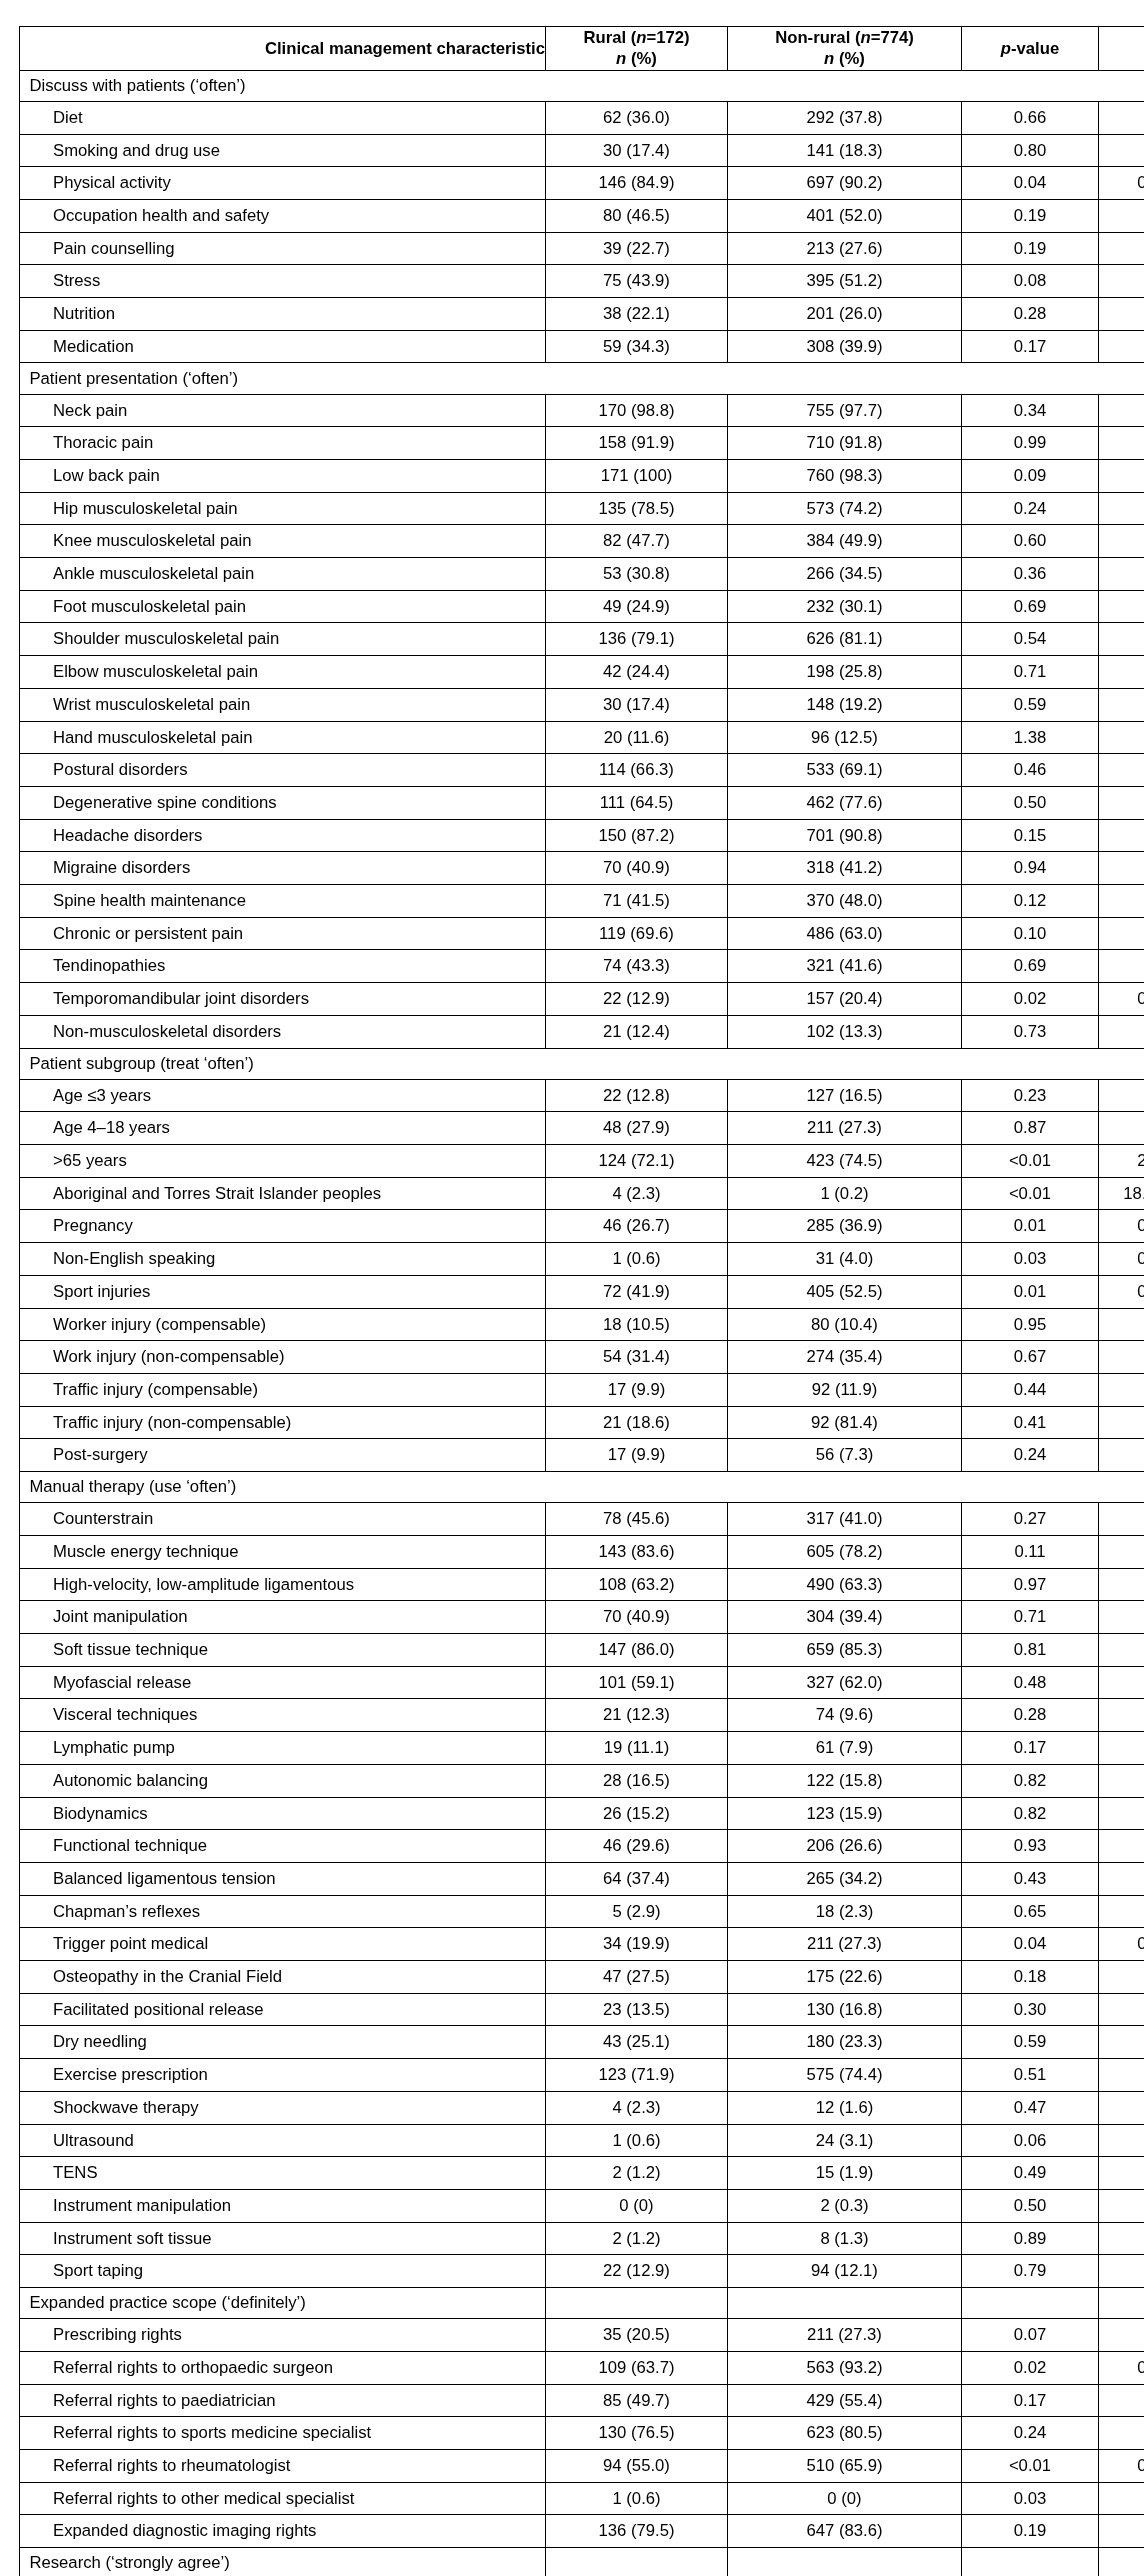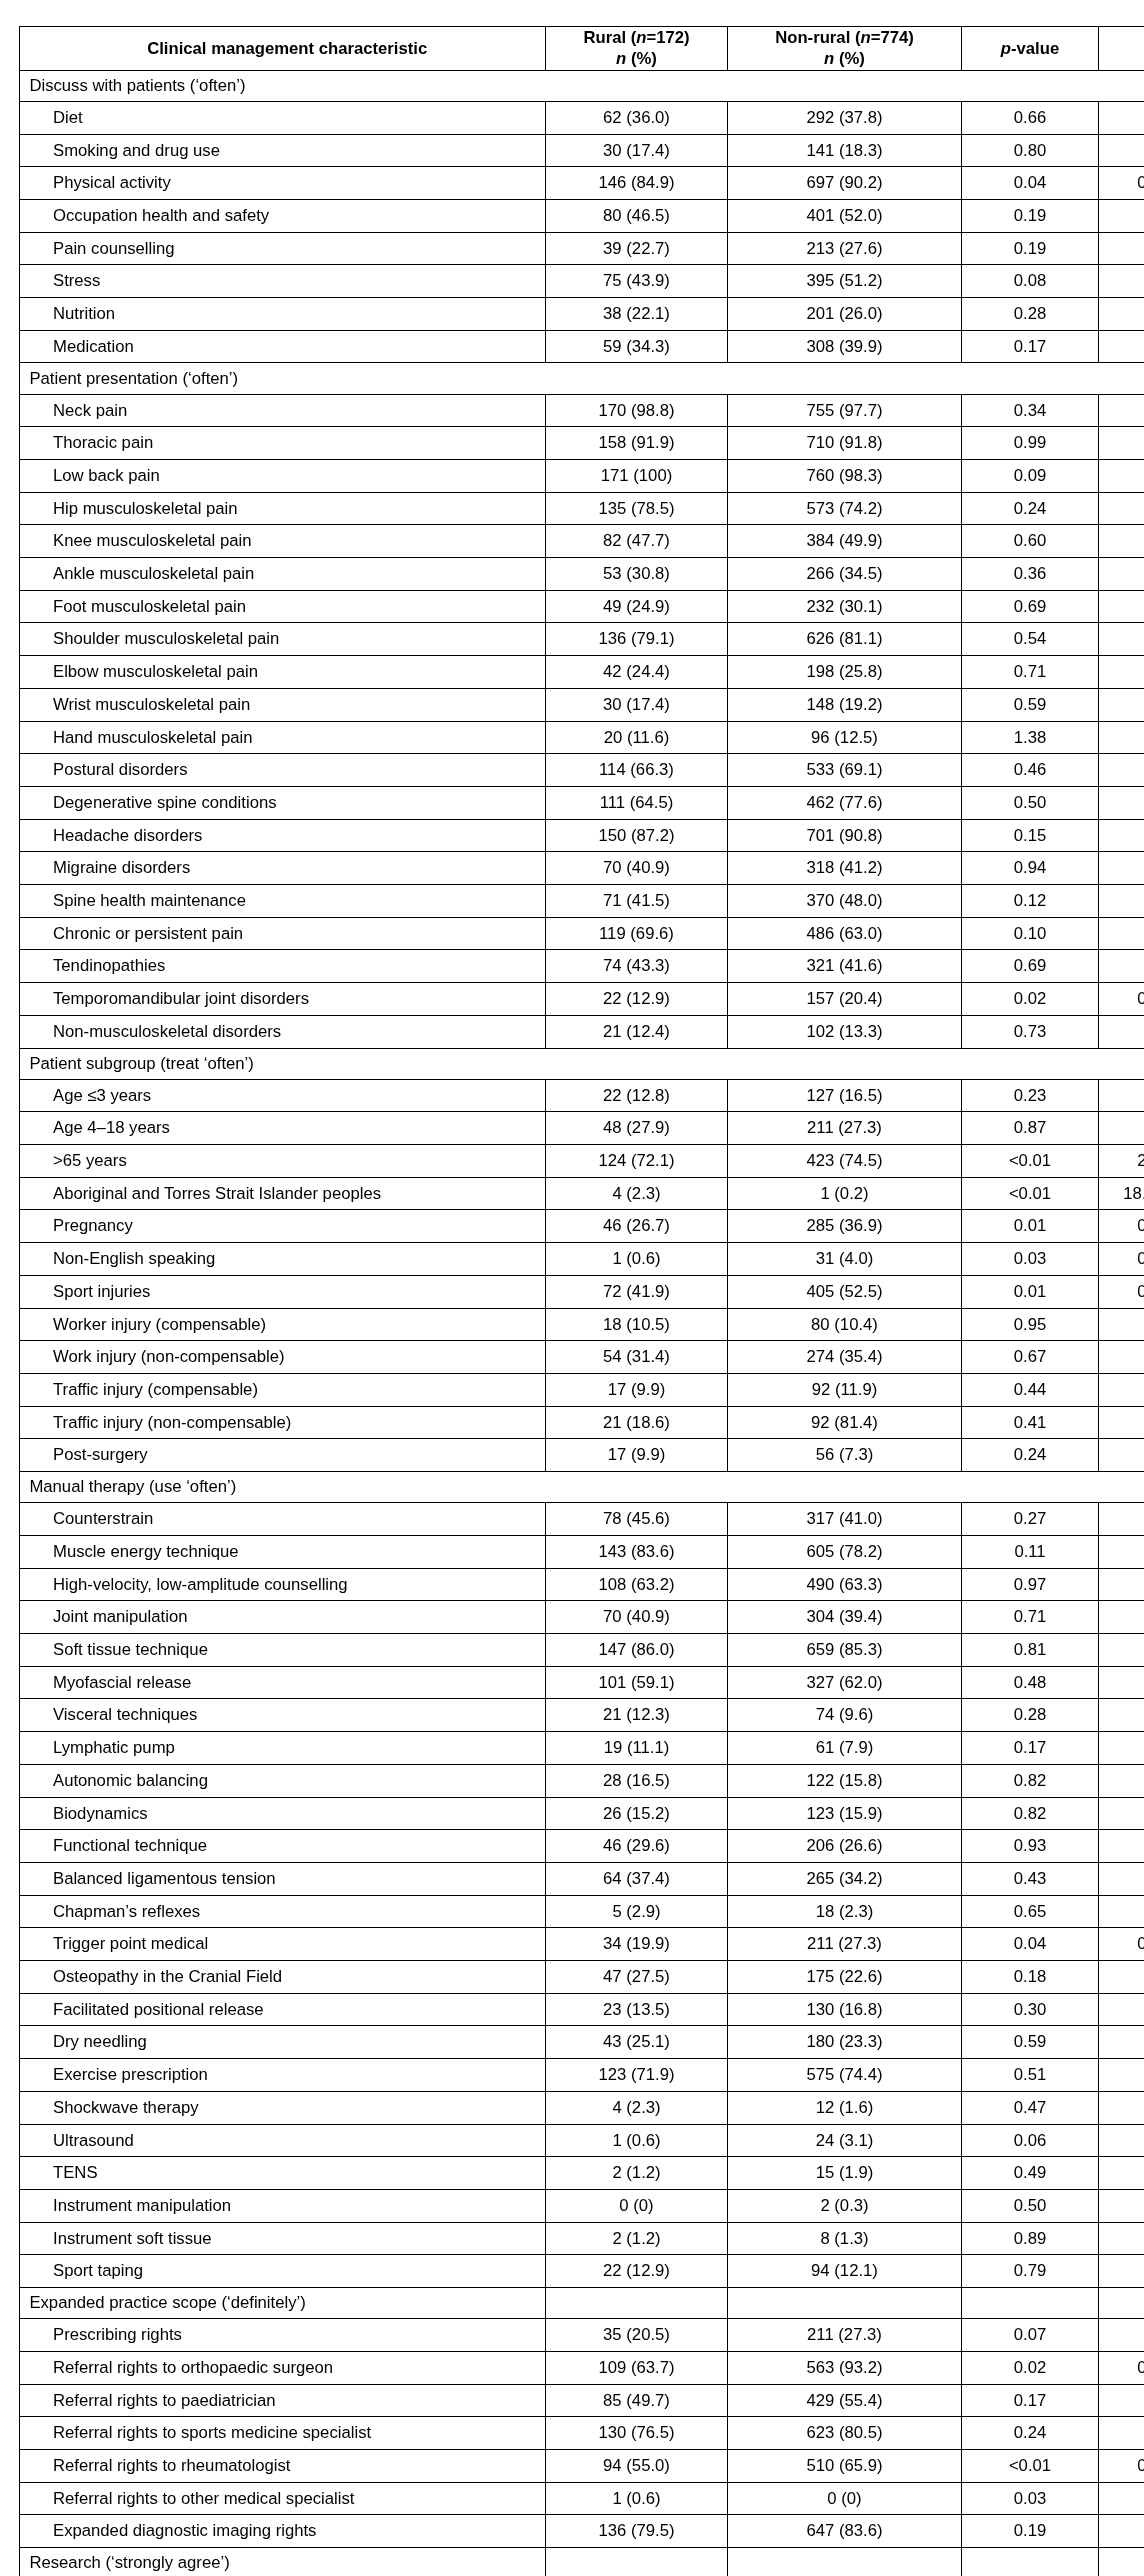--- a/index.html
+++ b/index.html
@@ -43,21 +43,21 @@
   thead th {
     font-weight: bold;
     border-top: 2.6px solid #000000;
     border-bottom: 2.6px solid #000000;
     padding: 5.2px 7.7px 6px 7.7px;
     text-align: center;
     font-size: 16.7px;
     line-height: 1.28;
   }
   thead th.hleft {
-    text-align: center;
+    text-align: right;
     padding-left: 9.4px;
   }
   thead th i, thead th em { font-style: italic; }
 
   
   tr.section-row > td {
     text-align: left;
     padding: 5.2px 0 5.2px 9.4px;
     font-weight: normal;
     border-top: 1.4px solid #000000;
@@ -411,21 +411,21 @@
           <td class="num">–</td>
         </tr>
         <tr class="data-row">
           <td class="lbl">Muscle energy technique</td>
           <td class="num">143 (83.6)</td>
           <td class="num">605 (78.2)</td>
           <td class="num">0.11</td>
           <td class="num">–</td>
         </tr>
         <tr class="data-row">
-          <td class="lbl">High-velocity, low-amplitude counselling</td>
+          <td class="lbl">High-velocity, low-amplitude ligamentous</td>
           <td class="num">108 (63.2)</td>
           <td class="num">490 (63.3)</td>
           <td class="num">0.97</td>
           <td class="num">–</td>
         </tr>
         <tr class="data-row">
           <td class="lbl">Joint manipulation</td>
           <td class="num">70 (40.9)</td>
           <td class="num">304 (39.4)</td>
           <td class="num">0.71</td>

